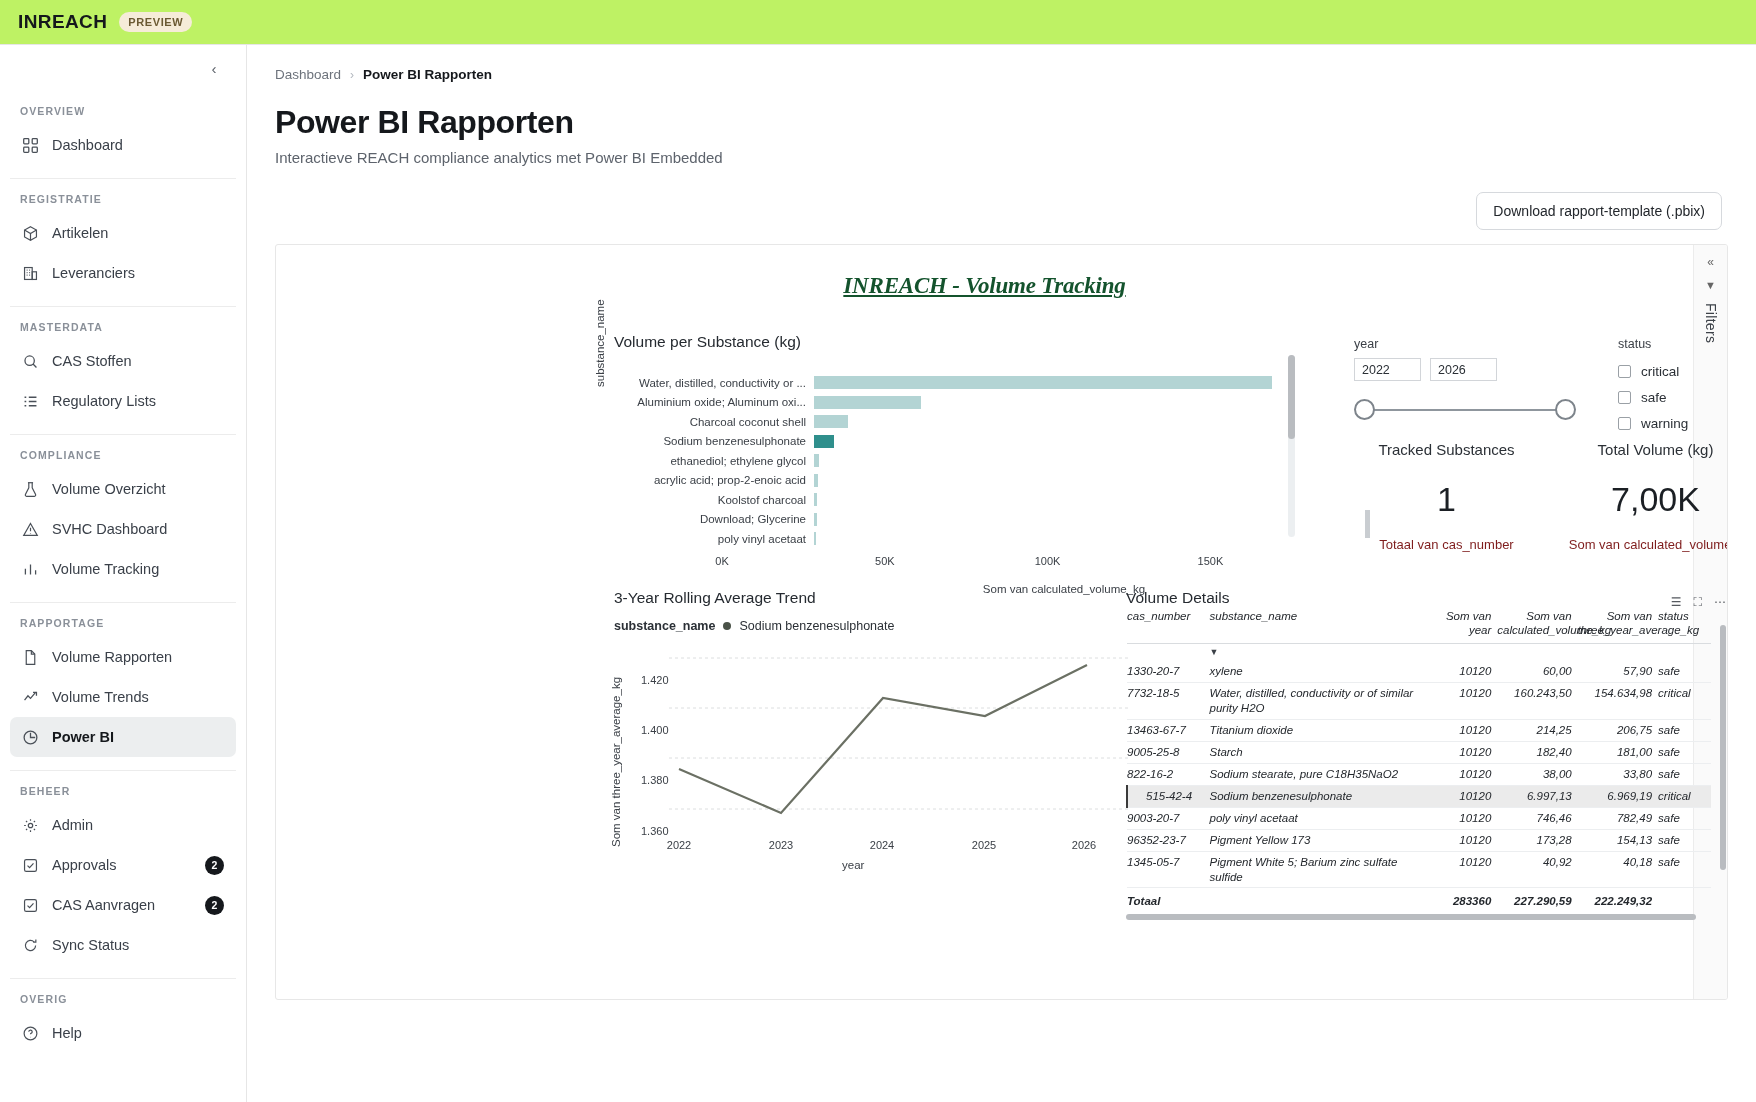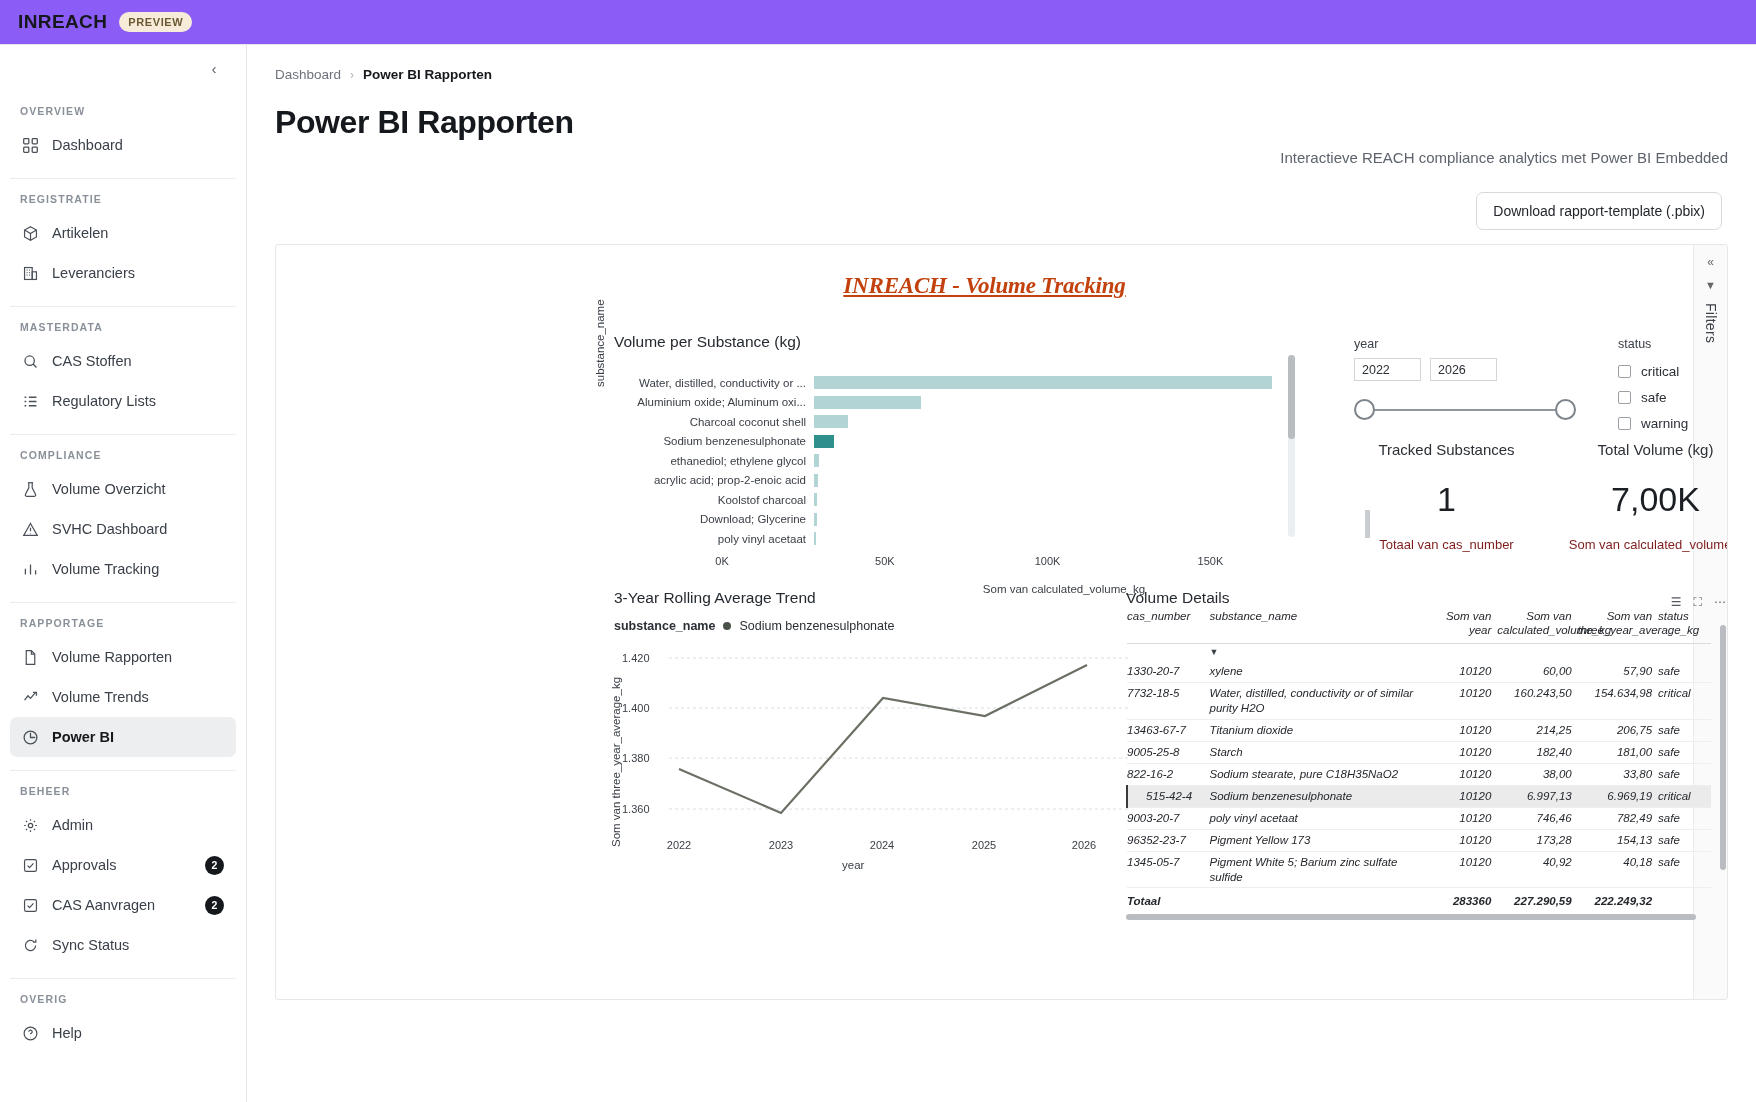--- a/index.html
+++ b/index.html
@@ -9,21 +9,21 @@
     font-family: "Liberation Sans", sans-serif;
     background:#ffffff; color:#1f2328;
     overflow:hidden;
   }
   .app { display:flex; flex-direction:column; height:1102px; width:1756px; }
 
   
   .topbar {
     height:45px; border-bottom:1px solid #e6e6e6;
     display:flex; align-items:center; padding:0 18px; gap:12px;
-    background:#8b5cf6; flex:0 0 45px;
+    background:#bef264; flex:0 0 45px;
   }
   .brand { font-size:19px; font-weight:bold; letter-spacing:0.4px; color:#15181c; }
   .preview-badge {
     background:#f6ecd9; color:#6b5a33; font-size:11px; font-weight:bold;
     padding:4px 9px; border-radius:11px; letter-spacing:0.6px;
   }
 
   .body-row { display:flex; flex:1 1 auto; min-height:0; }
 
   
@@ -56,21 +56,21 @@
   }
   .divider { height:1px; background:#ececec; margin:13px 10px 0 10px; }
 
   
   .main { flex:1 1 auto; min-width:0; overflow:hidden; padding:0 0 0 0; background:#fff; position:relative; }
   .main-inner { padding:22px 28px 0 28px; }
   .crumbs { display:flex; align-items:center; gap:9px; font-size:13.5px; color:#6d737c; }
   .crumbs .sep { color:#b3b8bf; font-size:12px; }
   .crumbs .cur { color:#15181c; font-weight:bold; }
   h1.page-title { font-size:32px; margin:22px 0 0 0; letter-spacing:-0.4px; color:#15181c; }
-  .page-sub { font-size:15px; color:#5d636c; margin-top:8px;text-align:right; }
+  .page-sub { font-size:15px; color:#5d636c; margin-top:8px; }
 
   .btn-row { display:flex; justify-content:flex-end; margin-top:26px; padding-right:6px; }
   .btn-outline {
     border:1px solid #d6d9dd; background:#fff; color:#23272c;
     font-size:14px; padding:10px 16px; border-radius:7px; cursor:pointer;
     font-family:inherit;
   }
 
   
   .report-card {
@@ -84,21 +84,21 @@
     display:flex; flex-direction:column; align-items:center; padding-top:10px; gap:10px;
   }
   .filters-rail .chev { font-size:12px; color:#666; cursor:pointer; }
   .filters-rail .ficon { font-size:11px; color:#666; }
   .filters-rail .vtxt {
     writing-mode:vertical-rl; font-size:14px; color:#3d4249; letter-spacing:0.3px; margin-top:2px;
   }
 
   .report-title {
     text-align:center; margin-top:28px; font-size:23px; font-weight:bold; font-style:italic;
-    text-decoration:underline; color:#c2410c; letter-spacing:-0.2px;
+    text-decoration:underline; color:#14532d; letter-spacing:-0.2px;
     font-family:"Liberation Serif", serif;
   }
   .report-title-bar { position:absolute; left:1089px; top:265px; width:5px; height:28px; background:#c9cdd1; }
 
   .vis-title { font-size:15.5px; color:#252a30; }
 
   
   .barchart { position:absolute; left:338px; top:88px; width:700px; }
   .bar-rows { margin-top:22px; position:relative; }
   .bar-row { display:flex; align-items:center; height:19.5px; }
@@ -137,21 +137,21 @@
 
   
   .linechart { position:absolute; left:338px; top:344px; width:500px; }
   .legend-row { display:flex; align-items:center; gap:8px; margin-top:12px; font-size:12.5px; color:#2b3036; }
   .legend-dot { width:8px;height:8px;border-radius:50%; background:#4a5248; display:inline-block; }
   .line-wrap { position:relative; margin-top:14px; height:230px; }
   .line-y-title {
     position:absolute; left:-4px; top:200px; transform:rotate(-90deg); transform-origin:left top;
     font-size:11.5px; color:#3b4047; white-space:nowrap;
   }
-  .y-tick { position:absolute; left:8px; font-size:11px; color:#3b4047; }
+  .y-tick { position:absolute; left:27px; font-size:11px; color:#3b4047;margin-top:22px; }
   .x-tick { position:absolute; top:192px; font-size:11px; color:#3b4047; transform:translateX(-50%); }
   .x-title { position:absolute; top:212px; left:228px; font-size:11.5px; color:#3b4047; }
 
   
   .tablevis { position:absolute; left:850px; top:344px; width:600px; }
   .tbl-head-row { display:flex; align-items:flex-start; justify-content:space-between; }
   .tbl-icons { display:flex; gap:12px; color:#55595f; font-size:12px; align-items:center; padding-top:6px; }
   table.dtl { border-collapse:collapse; width:585px; margin-top:0; font-size:11.5px; color:#24282d; table-layout:fixed;font-style:italic; }
   table.dtl th {
     font-weight:normal; text-align:left; vertical-align:top; padding:0 5px 5px 0;

